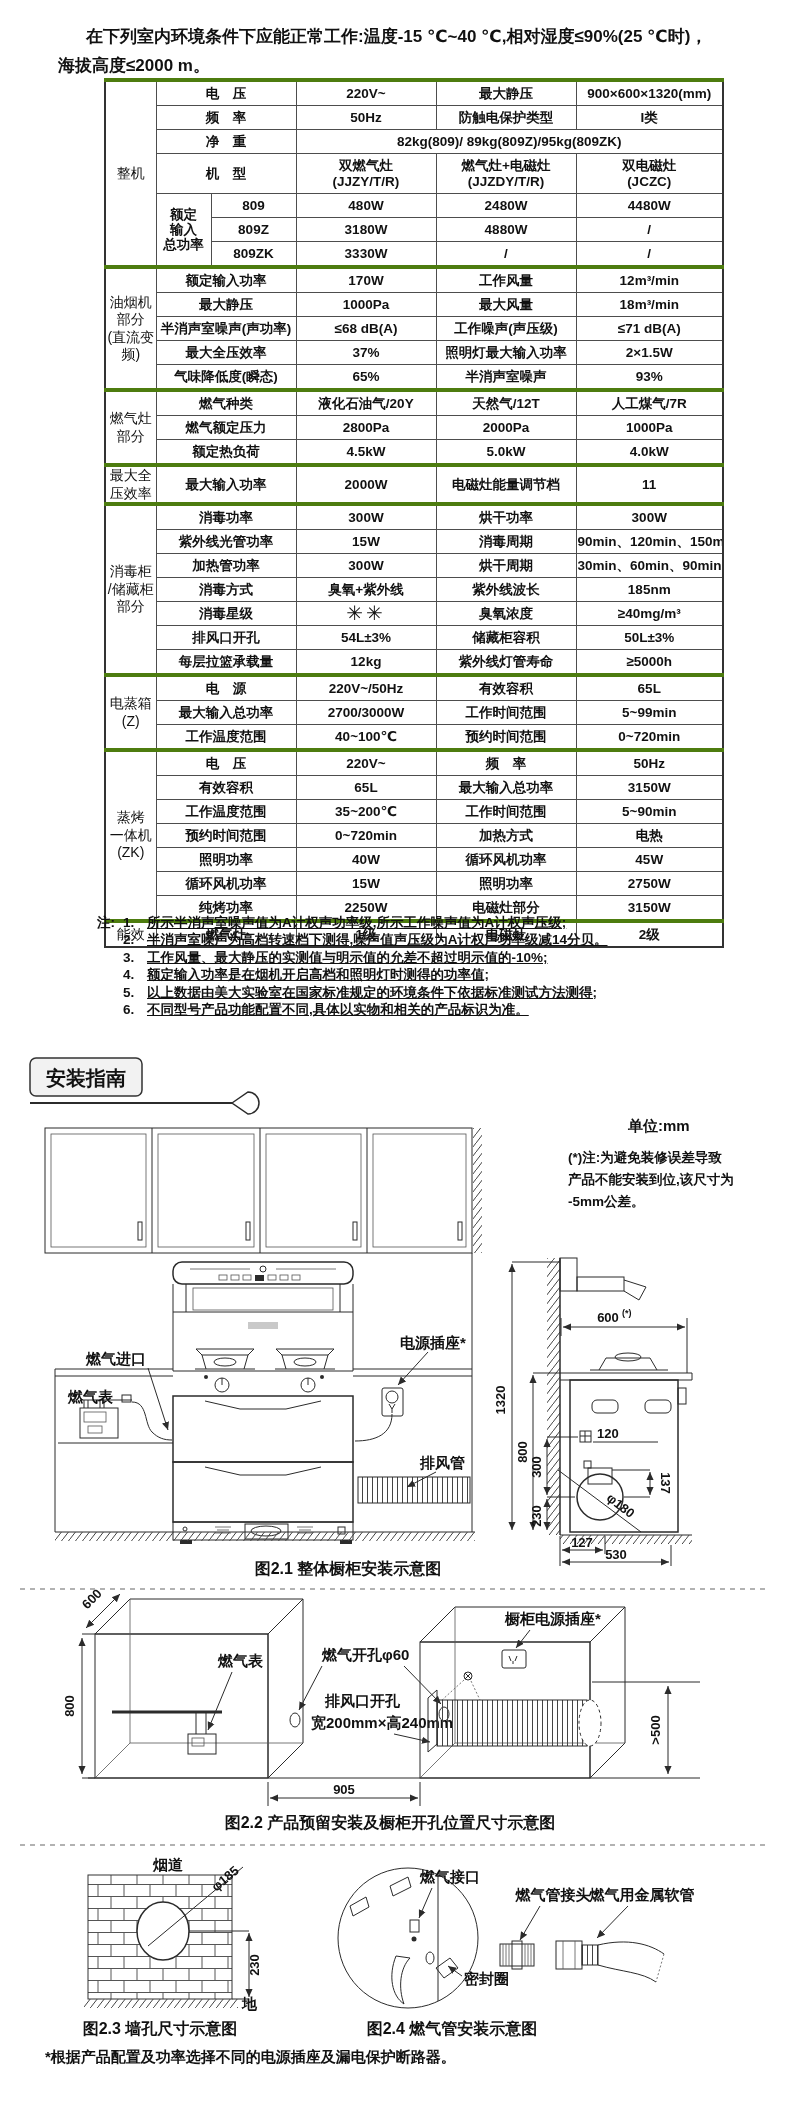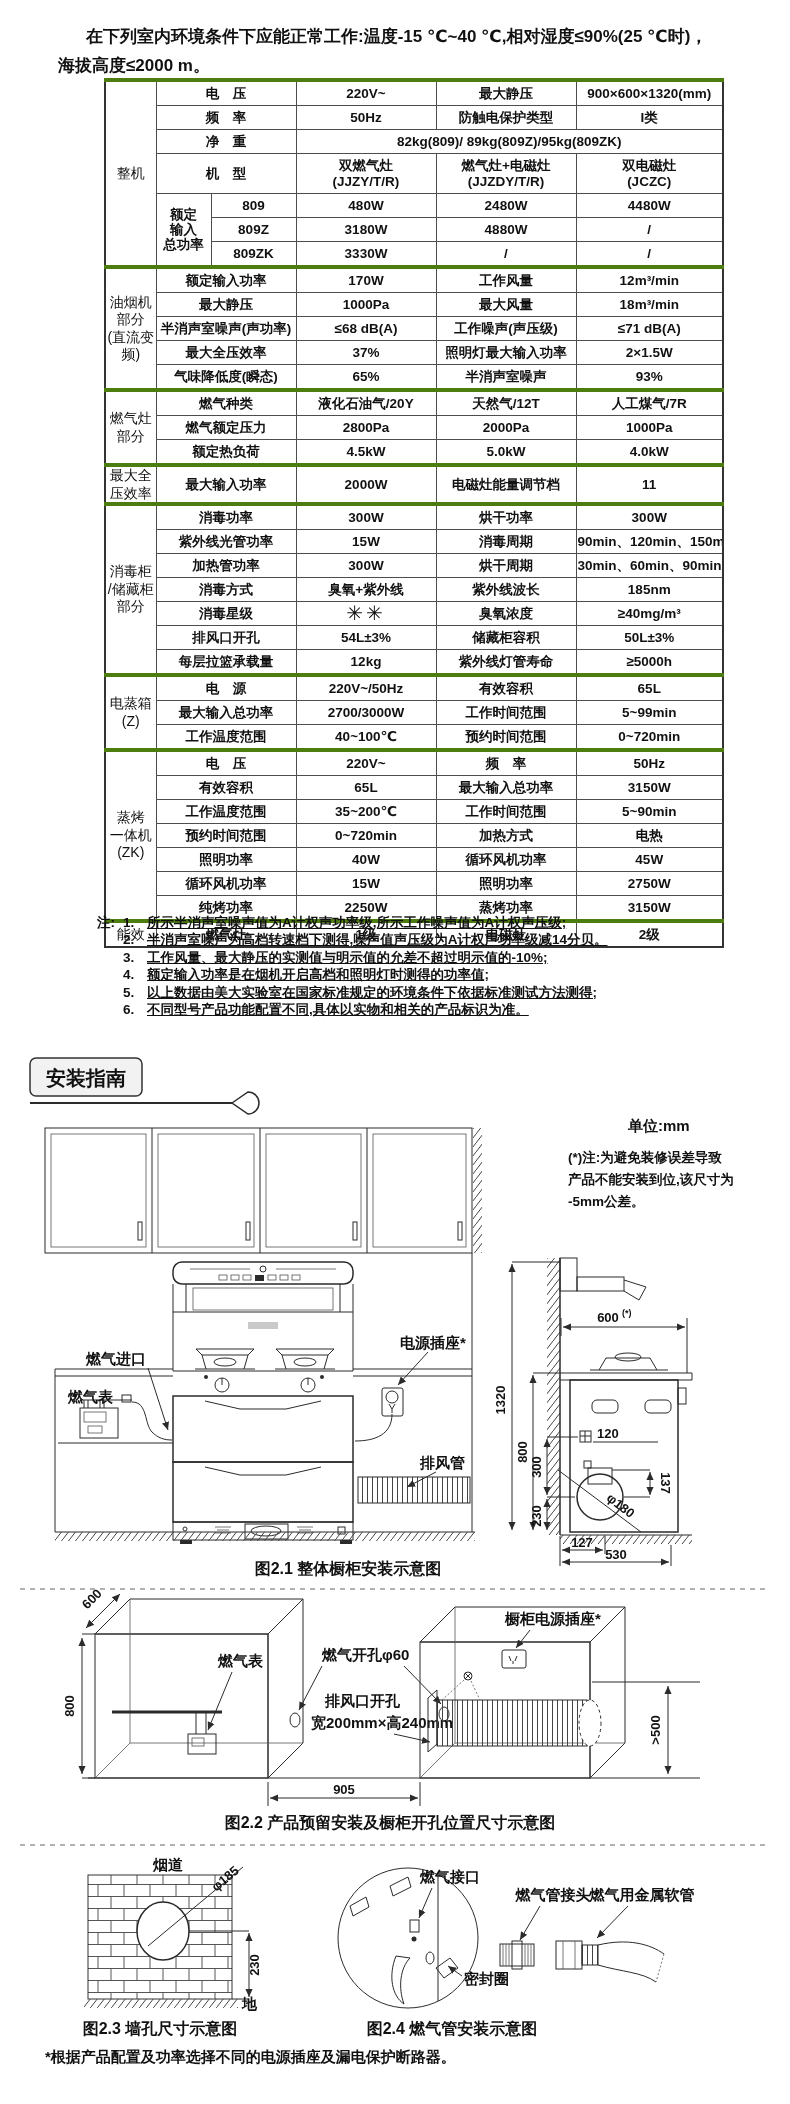--- a/index.html
+++ b/index.html
@@ -249,21 +249,21 @@
         </tr>
         <tr>
           <td colspan="2" class="l">循环风机功率</td>
           <td class="v">15W</td>
           <td class="l">照明功率</td>
           <td class="v">2750W</td>
         </tr>
         <tr>
           <td colspan="2" class="l">纯烤功率</td>
           <td class="v">2250W</td>
-          <td class="l">蒸烤功率</td>
+          <td class="l">电磁灶部分</td>
           <td class="v">3150W</td>
         </tr>
         <tr class="sec">
           <td class="g">能效</td>
           <td colspan="2" class="l">燃气灶</td>
           <td class="v">1级</td>
           <td class="l">电磁灶</td>
           <td class="v">2级</td>
         </tr>
       </tbody>

